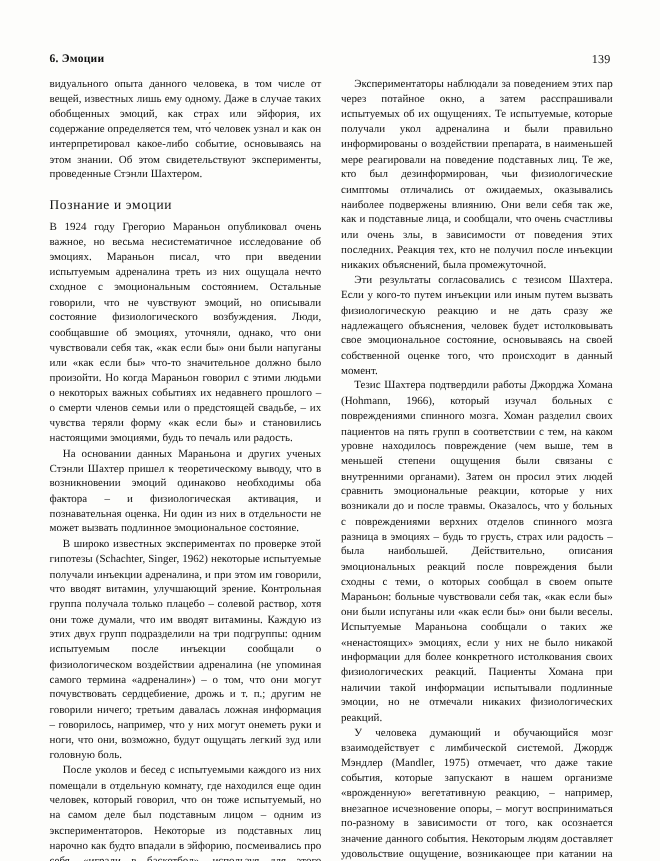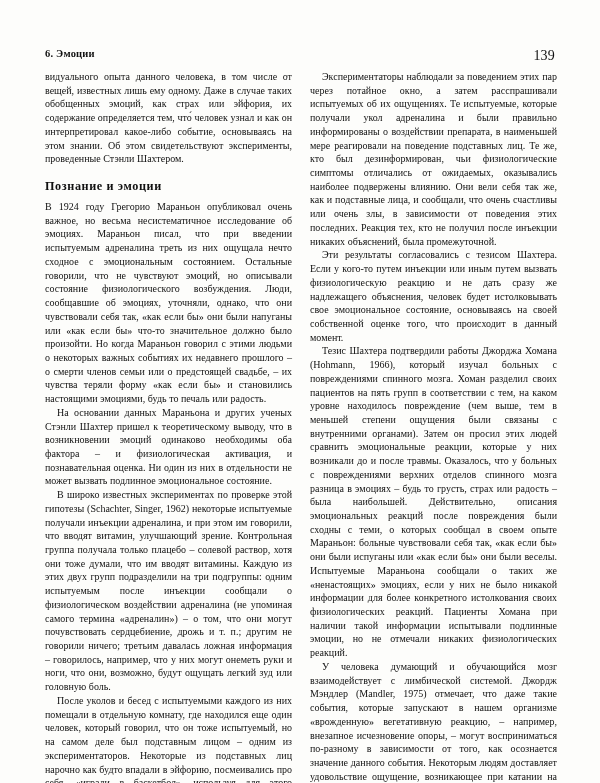--- a/index.html
+++ b/index.html
@@ -30,21 +30,21 @@
     font-size: 10.5px;
     font-weight: bold;
     letter-spacing: 0.2px;
   }
   .running-head .chapter {
     float: left;
   }
   .running-head .folio {
     float: right;
     font-weight: normal;
-    font-size: 14px;
+    font-size: 11px;
   }
   .columns {
     position: absolute;
     top: 70px;
     left: 45px;
     width: 512px;
     height: 690px;
     display: flex;
     flex-direction: row;
     gap: 18px;
@@ -65,21 +65,21 @@
   p.indent {
     text-indent: 12px;
   }
   p.noindent {
     text-indent: 0;
   }
   h2.section-title {
     margin: 13px 0 6px 0;
     font-size: 12.2px;
     line-height: 15px;
-    font-weight: bold;
+    font-weight: normal;
     letter-spacing: 0.6px;
     text-align: left;
   }
   .clearfix::after { content: ""; display: table; clear: both; }
 </style>
 </head>
 <body>
 
 <div id="page">
 

